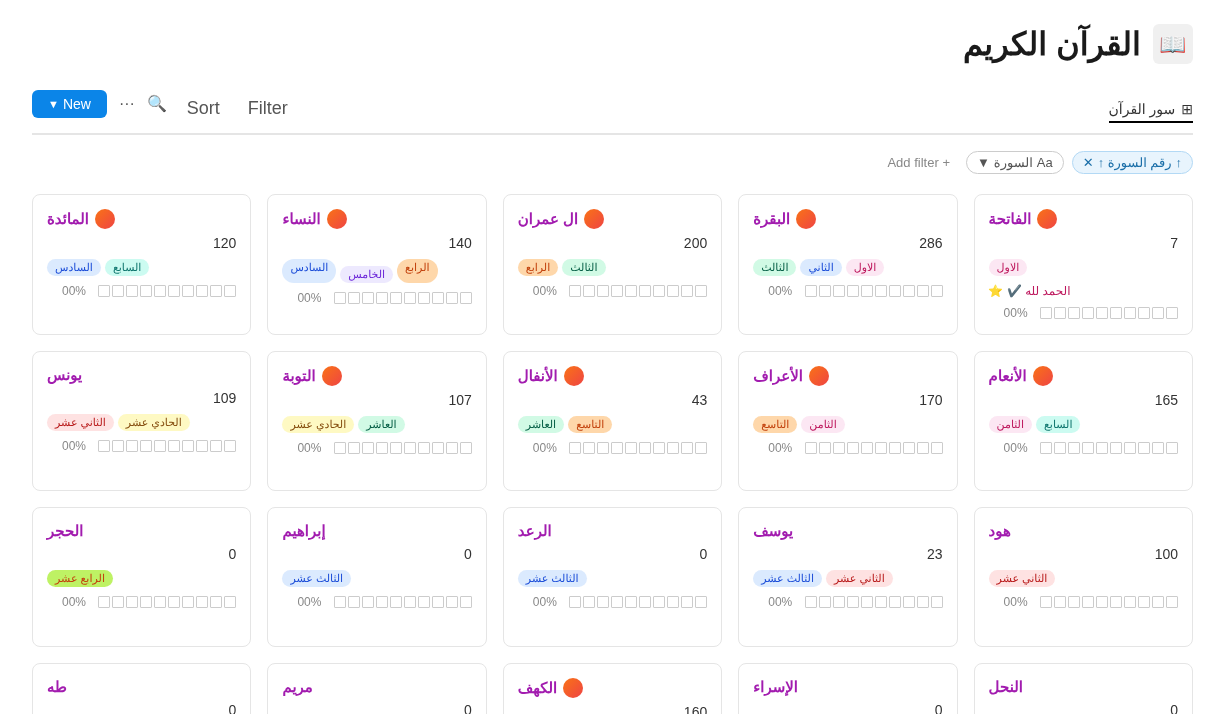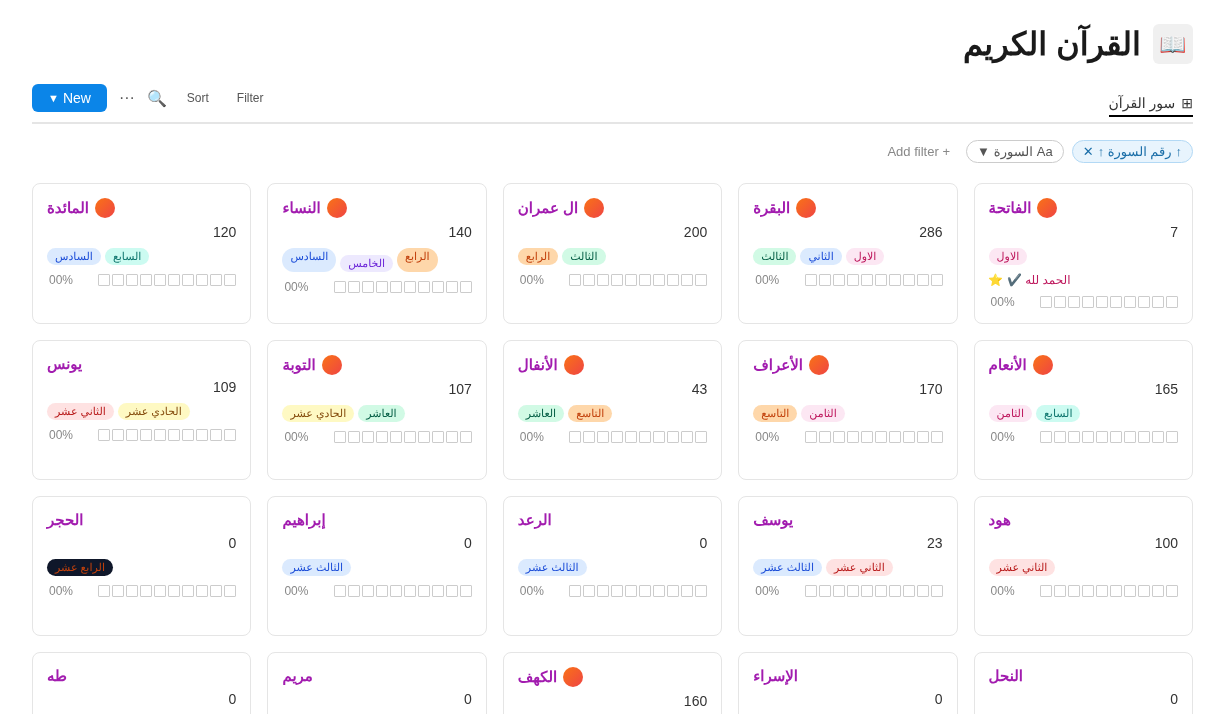--- a/index.html
+++ b/index.html
@@ -10,42 +10,42 @@
       direction: rtl;
     }
     .page { padding: 24px 32px; }
     .header { display: flex; align-items: center; gap: 12px; margin-bottom: 20px; }
     .logo { width: 40px; height: 40px; }
     .page-title { font-size: 32px; font-weight: 700; color: #1a1a1a; font-family: 'Arial', sans-serif; }
     .toolbar { display: flex; align-items: center; justify-content: space-between; border-bottom: 2px solid #e5e5e5; padding-bottom: 10px; margin-bottom: 16px; }
     .tab { display: flex; align-items: center; gap: 6px; font-size: 14px; color: #333; padding: 4px 0; border-bottom: 2px solid #000; margin-bottom: -12px; cursor: pointer; }
     .tab-icon { font-size: 14px; }
     .toolbar-right { display: flex; align-items: center; gap: 12px; }
-    .toolbar-btn { background: none; border: none; cursor: pointer; font-size: 12px; color: #555; padding: 4px 8px; }
+    .toolbar-btn { background: none; border: none; cursor: pointer; font-size: 18px; color: #555; padding: 4px 8px; margin-top: 10px; }
     .search-icon { font-size: 16px; color: #555; cursor: pointer; }
     .more-icon { font-size: 16px; color: #555; cursor: pointer; }
     .new-btn { background: #0b85e8; color: #fff; border: none; border-radius: 6px; padding: 6px 16px; font-size: 14px; cursor: pointer; display: flex; align-items: center; gap: 4px; }
     .new-btn-arrow { font-size: 11px; }
     .filters { display: flex; align-items: center; gap: 8px; margin-bottom: 20px; flex-wrap: wrap; }
     .filter-tag { display: flex; align-items: center; gap: 4px; background: #e8f4fd; border: 1px solid #b3d9f5; border-radius: 20px; padding: 3px 10px; font-size: 13px; color: #1a6ea8; cursor: pointer; }
     .filter-tag2 { display: flex; align-items: center; gap: 4px; background: #fff; border: 1px solid #ccc; border-radius: 20px; padding: 3px 10px; font-size: 13px; color: #555; cursor: pointer; }
     .add-filter { display: flex; align-items: center; gap: 4px; font-size: 13px; color: #888; cursor: pointer; padding: 3px 8px; }
     .cards-grid { display: grid; grid-template-columns: repeat(5, 1fr); gap: 16px; }
     .card { border: 1px solid #e5e5e5; border-radius: 8px; padding: 14px; background: #fff; min-height: 140px; }
     .card-header { display: flex; align-items: center; gap: 6px; margin-bottom: 6px; justify-content: flex-end; }
     .card-avatar { width: 20px; height: 20px; border-radius: 50%; background: linear-gradient(135deg, #f97316, #ef4444); flex-shrink: 0; }
     .card-title { font-size: 15px; font-weight: 600; color: #a21caf; text-align: left; }
     .card-number { font-size: 14px; color: #333; margin-bottom: 8px; text-align: right; }
     .card-tags { display: flex; gap: 4px; flex-wrap: wrap; margin-bottom: 8px; justify-content: flex-end; }
     .tag { font-size: 11px; padding: 2px 8px; border-radius: 12px; font-weight: 500; }
     .card-note { font-size: 12px; color: #be185d; margin-bottom: 8px; text-align: right; display: flex; align-items: center; gap: 4px; justify-content: flex-end; }
     .progress-row { display: flex; align-items: center; gap: 6px; margin-top: 6px; }
     .progress-boxes { display: flex; gap: 2px; flex: 1; }
     .pbox { width: 12px; height: 12px; border: 1px solid #ccc; border-radius: 1px; background: #fff; }
-    .progress-pct { font-size: 12px; color: #888; margin-left: 2px; }
+    .progress-pct { font-size: 12px; color: #888; margin-left: 15px; }
   </style>
 </head>
 <body>
 
 <div class="page">
 
   <div class="header">
     <svg class="logo" viewBox="0 0 40 40">
       <rect width="40" height="40" rx="6" fill="#f0f0f0"></rect>
       <text x="20" y="28" text-anchor="middle" font-size="22">📖</text>
@@ -444,21 +444,21 @@
           </div>
           <span class="progress-pct">00%</span>
         </div>
       </div>
       <div class="card">
         <div class="card-header">
           <span class="card-title">الحجر</span>
         </div>
         <div class="card-number">0</div>
         <div class="card-tags">
-          <span class="tag" style="background: #0f172a; color: rgb(194, 65, 12);">الرابع عشر</span>
+          <span class="tag" style="background: #bef264; color: rgb(194, 65, 12);">الرابع عشر</span>
         </div>
         <div class="progress-row">
           <div class="progress-boxes">
             <div class="pbox"></div>
             <div class="pbox"></div>
             <div class="pbox"></div>
             <div class="pbox"></div>
             <div class="pbox"></div>
             <div class="pbox"></div>
             <div class="pbox"></div>

